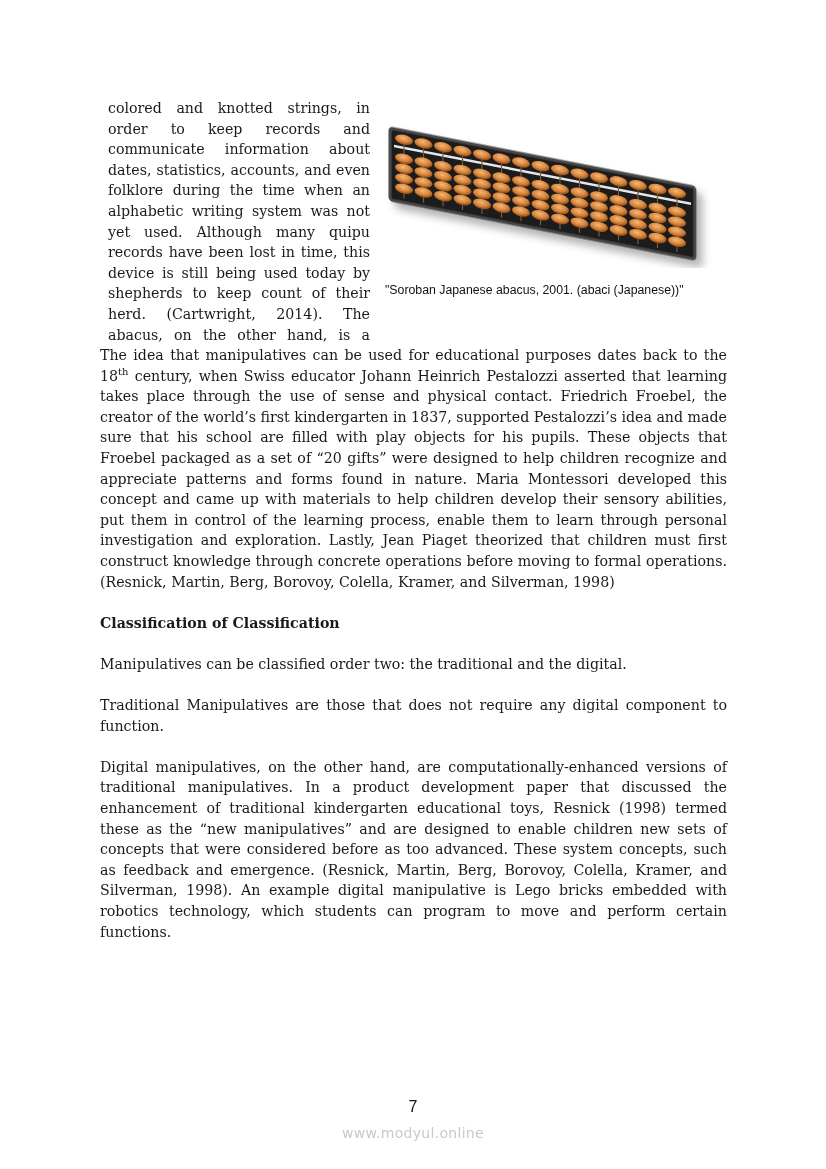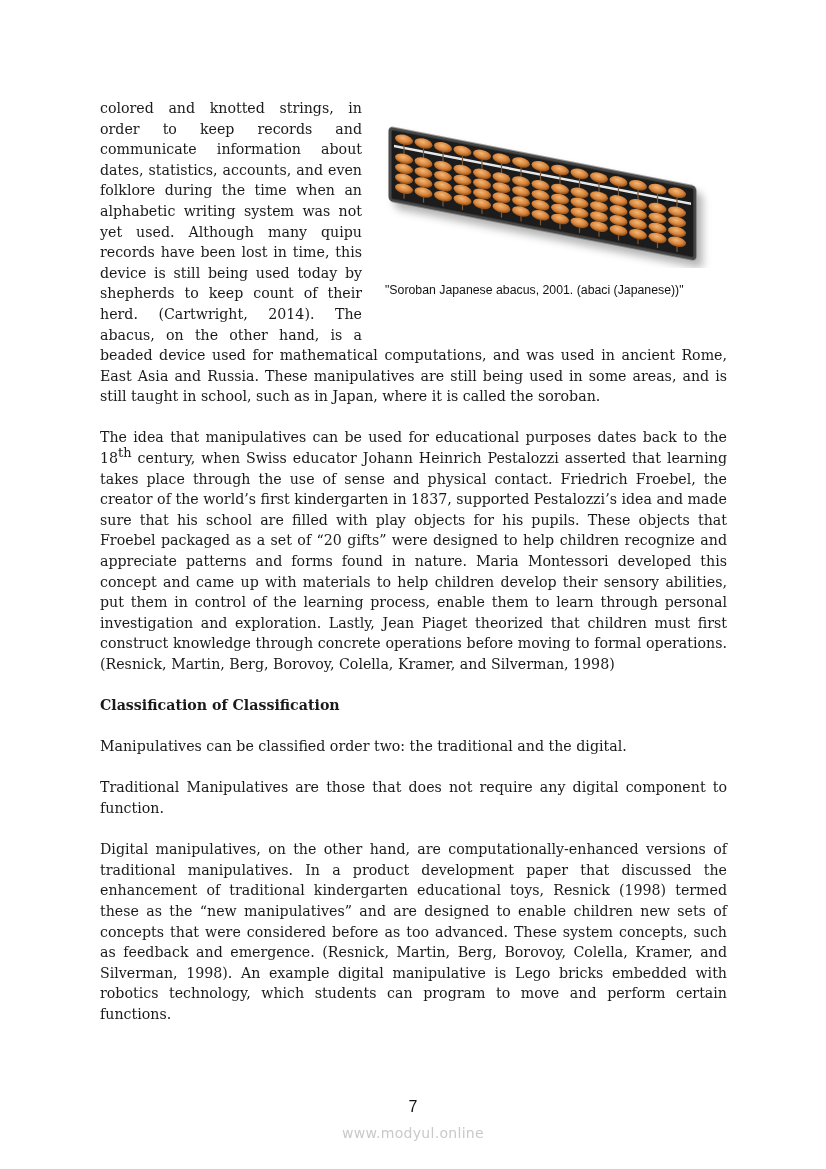--- a/index.html
+++ b/index.html
@@ -1,28 +1,28 @@
 <!DOCTYPE html>
 <html><head>
 <meta charset="utf-8">
 <style>
   html, body { margin:0; padding:0; background:#ffffff; }
   body { width:826px; height:1169px; position:relative; overflow:hidden;
          font-family:"DejaVu Serif", serif; color:#1a1a1a; }
   .page { position:absolute; left:100px; top:98px; width:627px; }
   .p { font-size:14.2px; line-height:20.6px; text-align:justify; margin:0 0 20.6px 0; }
   .wrap-top { position:relative; height:247px; }
-  .left-col { position:absolute; left:0; top:0; width:262px; }
+  .left-col { position:absolute; left:8px; top:0; width:262px; }
   .left-col .p { margin:0; text-align:justify; text-align-last:justify; }
   .figure { position:absolute; left:282px; top:20px; width:345px; }
   .abacus { width:330px; height:150px; display:block; }
   .caption { font-family:"Liberation Sans", sans-serif; font-size:12.3px; line-height:20px; color:#111; margin-top:12px; margin-left:3px; }
   .cont { margin-top:0; }
   .heading { font-size:14.2px; font-weight:bold; margin:0 0 20.6px 0; line-height:20.6px; }
-  sup { font-size:13px; vertical-align:super; line-height:0; }
+  sup { font-size:10px; vertical-align:super; line-height:0; }
   .footer-num { position:absolute; top:1098px; left:0; width:826px; text-align:center;
                 font-family:"Liberation Sans", sans-serif; font-size:16px; color:#111; }
   .footer-url { position:absolute; top:1125px; left:0; width:826px; text-align:center;
                 font-family:"DejaVu Sans", sans-serif; font-size:14px; color:#c9c9c9; letter-spacing:0.3px; }
 </style>
 </head>
 <body>
 
 <div class="page">
 
@@ -140,21 +140,20 @@
               <ellipse cx="287" cy="58" rx="9" ry="5" fill="url(#bead)"></ellipse>
             </g>
         </g>
       </svg>
       <div class="caption">
         <div>"Soroban Japanese abacus, 2001. (abaci (Japanese))"</div>
       </div>
     </div>
   </div>
 
-  <p class="p cont">beaded device used for mathematical computations, and was used in ancient Rome, East Asia and Russia. These manipulatives are still being used in some areas, and is still taught in school, such as in Japan, where it is called the soroban.</p>
 
   <p class="p"><span>The idea that manipulatives can be used for educational purposes dates back to the 18</span><sup>th</sup><span> century, when Swiss educator Johann Heinrich Pestalozzi asserted that learning takes place through the use of sense and physical contact. Friedrich Froebel, the creator of the world’s first kindergarten in 1837, supported Pestalozzi’s idea and made sure that his school are filled with play objects for his pupils. These objects that Froebel packaged as a set of “20 gifts” were designed to help children recognize and appreciate patterns and forms found in nature. Maria Montessori developed this concept and came up with materials to help children develop their sensory abilities, put them in control of the learning process, enable them to learn through personal investigation and exploration. Lastly, Jean Piaget theorized that children must first construct knowledge through concrete operations before moving to formal operations. (Resnick, Martin, Berg, Borovoy, Colella, Kramer, and Silverman, 1998)</span></p>
 
   <p class="heading">Classification of Classification</p>
   <p class="p">Manipulatives can be classified order two: the traditional and the digital.</p>
   <p class="p">Traditional Manipulatives are those that does not require any digital component to function.</p>
   <p class="p">Digital manipulatives, on the other hand, are computationally-enhanced versions of traditional manipulatives. In a product development paper that discussed the enhancement of traditional kindergarten educational toys, Resnick (1998) termed these as the “new manipulatives” and are designed to enable children new sets of concepts that were considered before as too advanced. These system concepts, such as feedback and emergence. (Resnick, Martin, Berg, Borovoy, Colella, Kramer, and Silverman, 1998). An example digital manipulative is Lego bricks embedded with robotics technology, which students can program to move and perform certain functions.</p>
 </div>
 
 <div class="footer-num">7</div>

